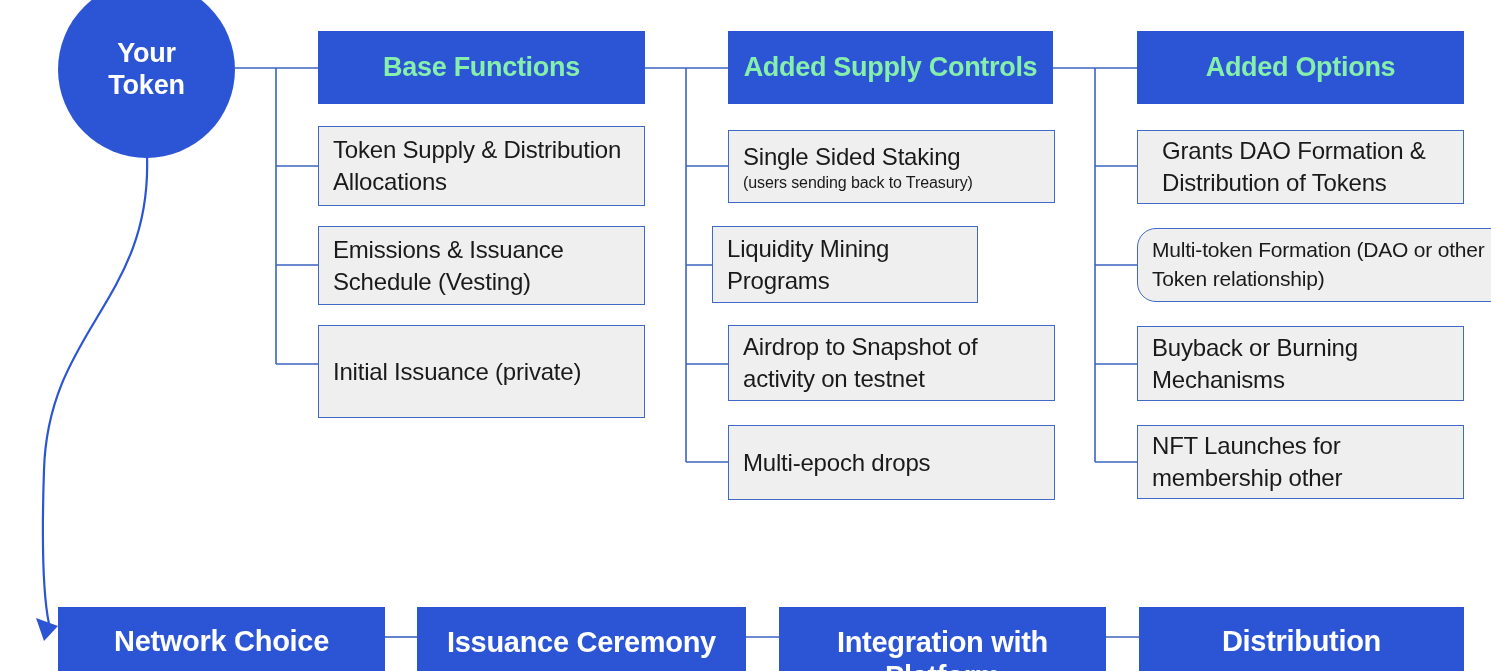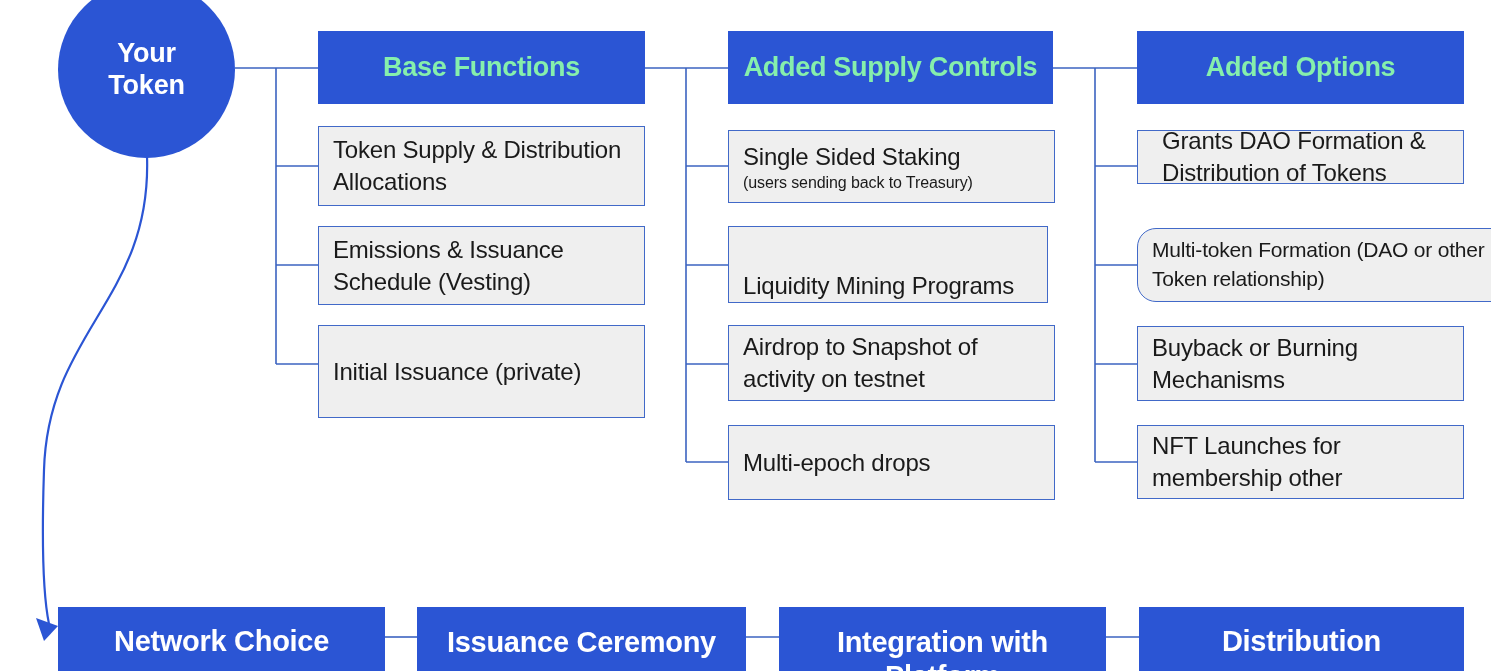--- a/index.html
+++ b/index.html
@@ -173,35 +173,35 @@
   </div>
 
   <div class="hdr" style="left:728px; top:31px; width:325px; height:73px;">
     <span>Added Supply Controls</span>
   </div>
 
   <div class="leaf" style="left:728px; top:130px; width:327px; height:73px;">
     <span class="t">Single Sided Staking</span>
     <span class="sub">(users sending back to Treasury)</span>
   </div>
-  <div class="leaf" style="left:728px; top:226px; width:320px; height:77px;justify-content:flex-end;">
+  <div class="leaf" style="left:712px; top:226px; width:266px; height:77px;">
     <span class="t">Liquidity Mining Programs</span>
   </div>
   <div class="leaf" style="left:728px; top:325px; width:327px; height:76px;">
     <span class="t">Airdrop to Snapshot of activity on testnet</span>
   </div>
   <div class="leaf" style="left:728px; top:425px; width:327px; height:75px;">
     <span class="t">Multi-epoch drops</span>
   </div>
 
   <div class="hdr" style="left:1137px; top:31px; width:327px; height:73px;">
     <span>Added Options</span>
   </div>
 
-  <div class="leaf" style="left:1137px; top:130px; width:327px; height:54px;padding-left:24px;">
+  <div class="leaf" style="left:1137px; top:130px; width:327px; height:74px;padding-left:24px;">
     <span class="t">Grants DAO Formation &amp; Distribution of Tokens</span>
   </div>
   <div class="leaf small" style="left:1137px; top:228px; width:387px; height:74px;border-radius:19px;">
     <span class="t">Multi-token Formation (DAO or other Token relationship)</span>
   </div>
   <div class="leaf" style="left:1137px; top:326px; width:327px; height:75px;">
     <span class="t">Buyback or Burning Mechanisms</span>
   </div>
   <div class="leaf" style="left:1137px; top:425px; width:327px; height:74px;">
     <span class="t">NFT Launches for membership other</span>

